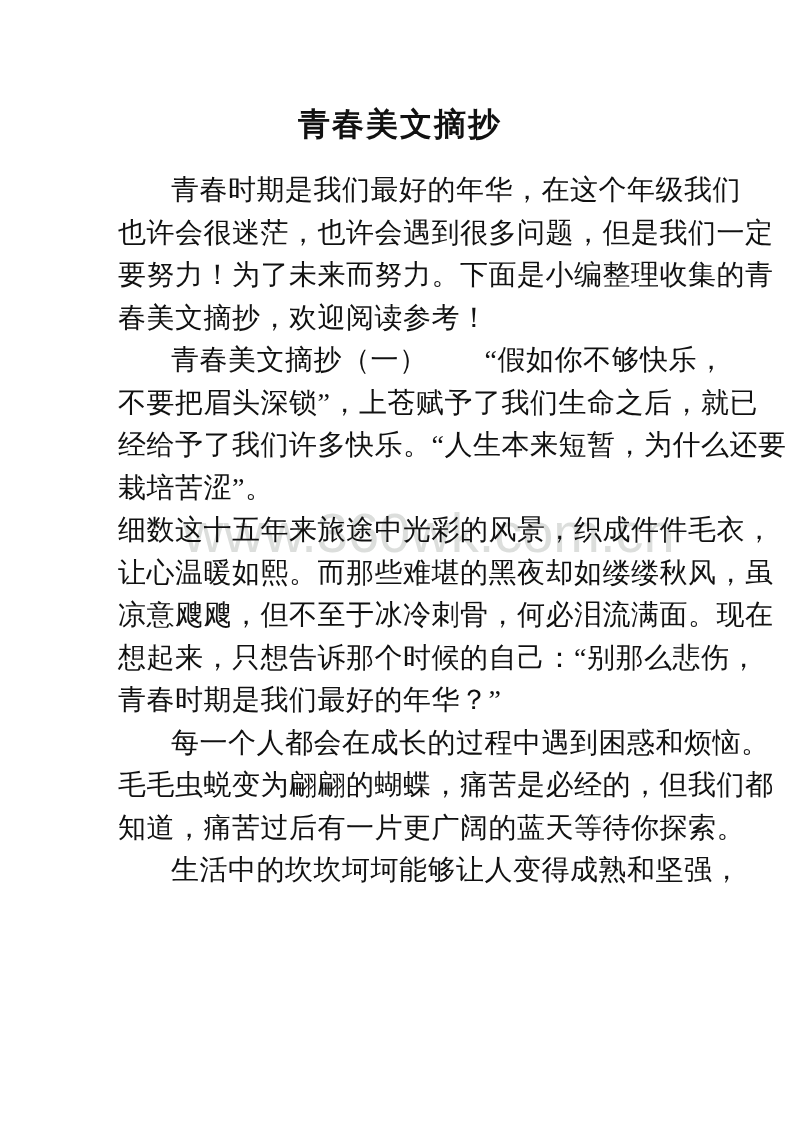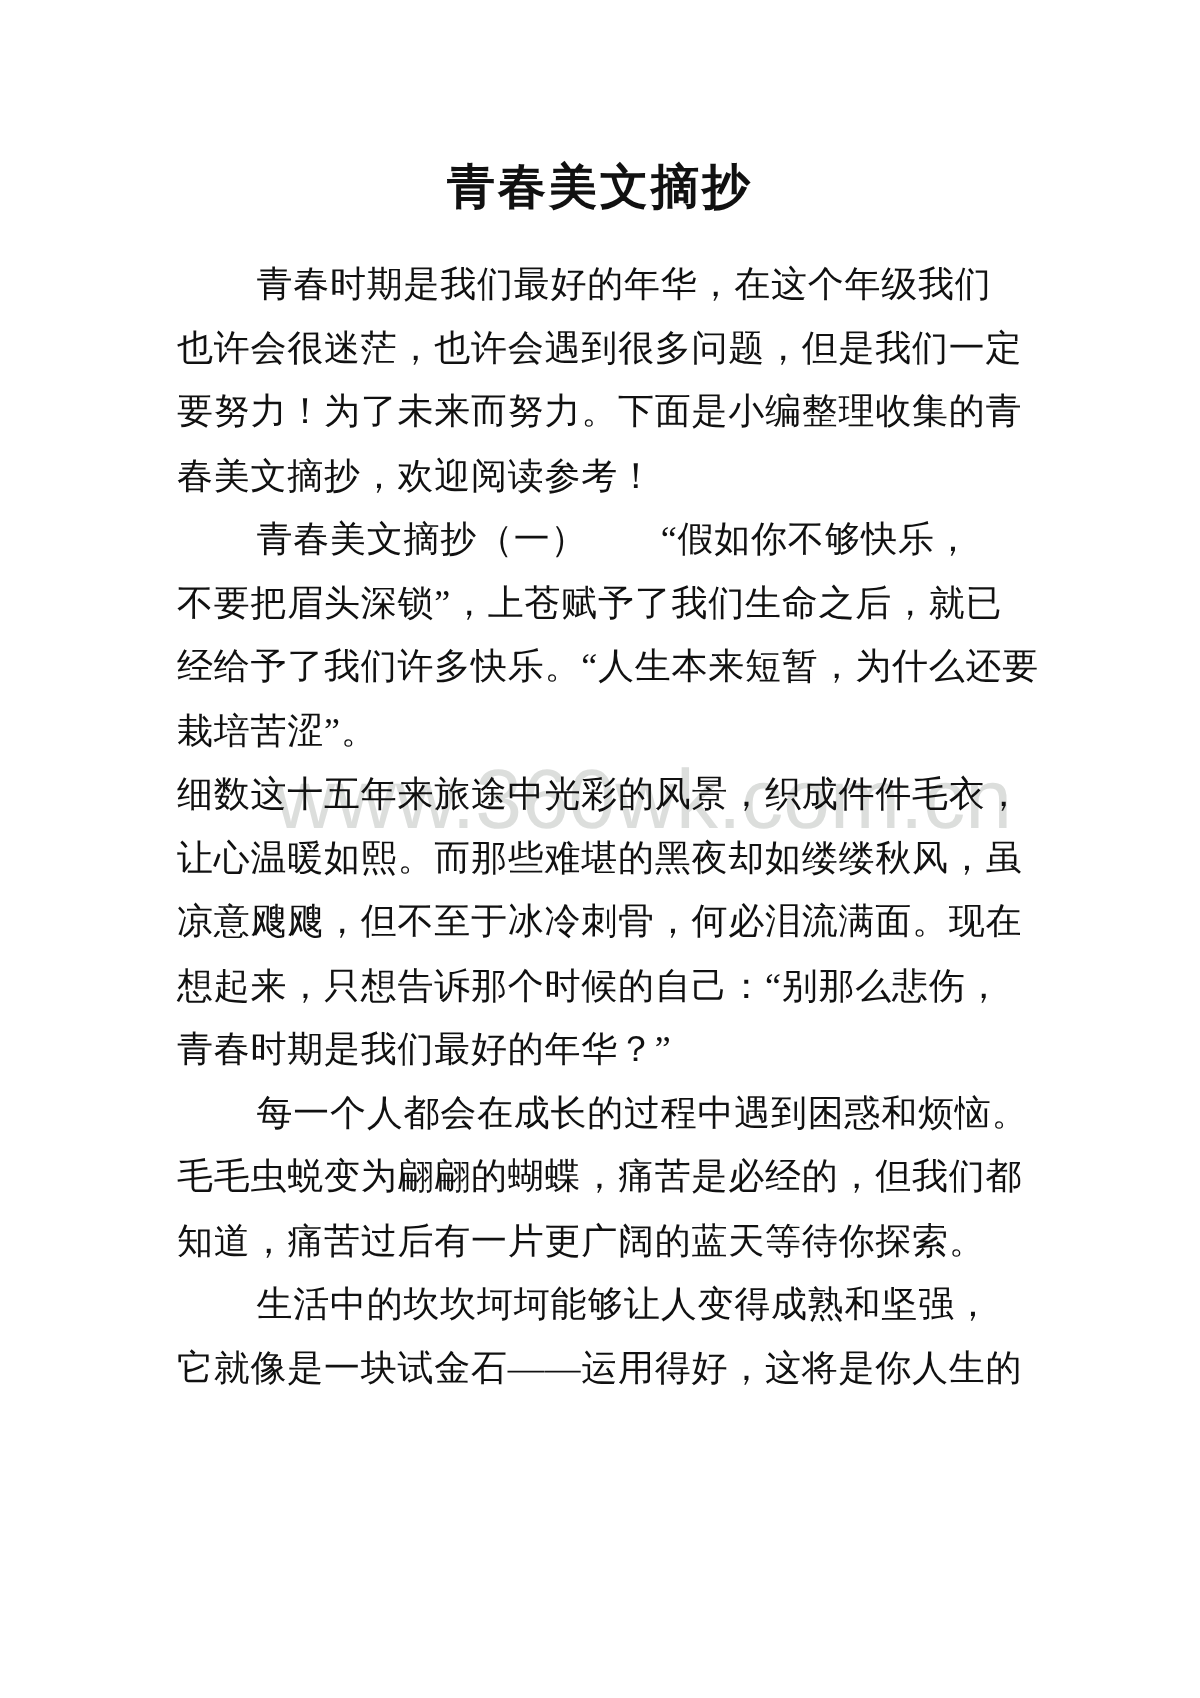--- a/index.html
+++ b/index.html
@@ -34,21 +34,21 @@
     padding-left: 118px;
     padding-right: 100px;
   }
   .para {
     margin: 0;
     padding: 0;
   }
   .line {
     height: 42.5px;
     line-height: 42.5px;
-    font-size: 24px;
+    font-size: 28px;
     white-space: nowrap;
     letter-spacing: 0.5px;
   }
   .indent {
     padding-left: 53px;
   }
   .watermark {
     position: absolute;
     z-index: 1;
     left: 183px;
@@ -96,17 +96,16 @@
     </div>
 
     <div class="para">
       <div class="line indent">每一个人都会在成长的过程中遇到困惑和烦恼。</div>
       <div class="line">毛毛虫蜕变为翩翩的蝴蝶，痛苦是必经的，但我们都</div>
       <div class="line">知道，痛苦过后有一片更广阔的蓝天等待你探索。</div>
     </div>
 
     <div class="para">
       <div class="line indent">生活中的坎坎坷坷能够让人变得成熟和坚强，</div>
-      <div class="line">它就像是一块试金石——运用得好，这将是你人生的</div>
     </div>
 
   </div>
 </div>
 
 </body></html>

